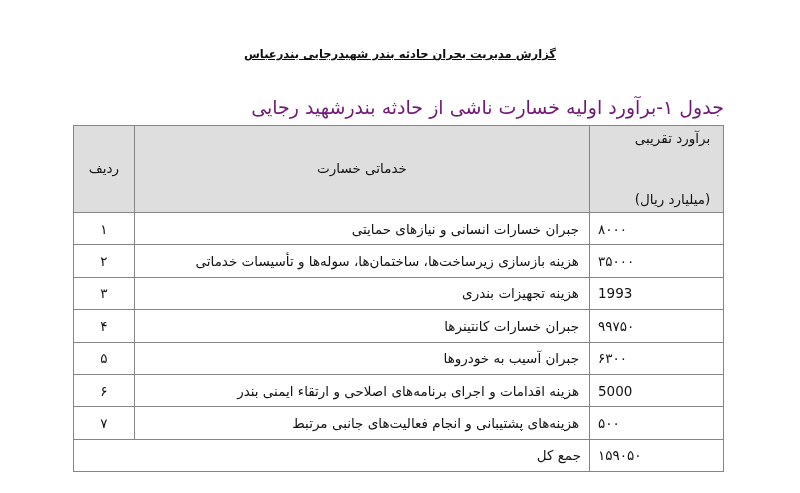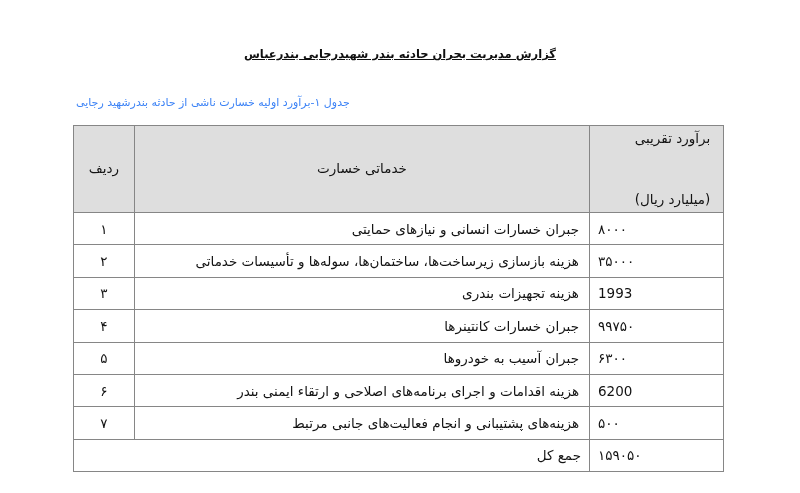--- a/index.html
+++ b/index.html
@@ -37,23 +37,23 @@
     white-space: nowrap;
     text-decoration: underline;
   }
 
   
   .table-caption {
     position: absolute;
     top: 96px;
     right: 76px;
     width: 648px;
-    text-align: left;
-    font-size: 11px;
-    color: #3b82f6;
+    text-align: right;
+    font-size: 19px;
+    color: #701a75;
     direction: rtl;
     white-space: nowrap;
   }
 
   
   .damage-table {
     position: absolute;
     top: 125px;
     right: 76px;
     width: 649px;
@@ -152,21 +152,21 @@
         <td class="cell-amount">۹۹۷۵۰</td>
         <td class="cell-title">جبران خسارات کانتینرها</td>
         <td class="cell-index">۴</td>
       </tr>
       <tr>
         <td class="cell-amount">۶۳۰۰</td>
         <td class="cell-title">جبران آسیب به خودروها</td>
         <td class="cell-index">۵</td>
       </tr>
       <tr>
-        <td class="cell-amount">6200</td>
+        <td class="cell-amount">5000</td>
         <td class="cell-title">هزینه اقدامات و اجرای برنامه‌های اصلاحی و ارتقاء ایمنی بندر</td>
         <td class="cell-index">۶</td>
       </tr>
       <tr>
         <td class="cell-amount">۵۰۰</td>
         <td class="cell-title">هزینه‌های پشتیبانی و انجام فعالیت‌های جانبی مرتبط</td>
         <td class="cell-index">۷</td>
       </tr>
       <tr class="total-row">
         <td class="cell-amount">۱۵۹۰۵۰</td>

